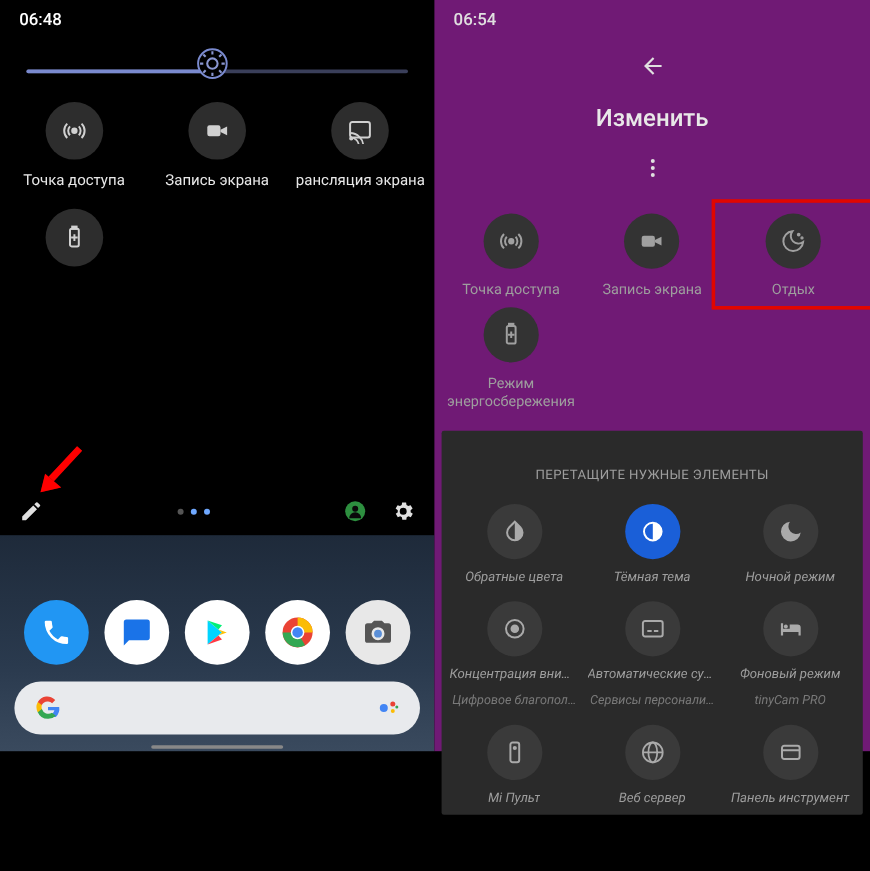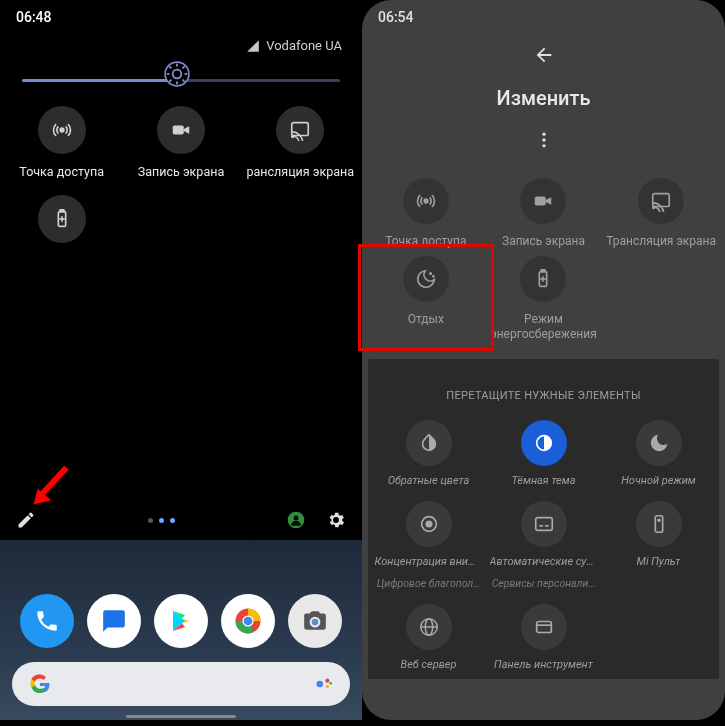--- a/index.html
+++ b/index.html
@@ -1,19 +1,19 @@
 <!DOCTYPE html>
 <html><head>
 <meta charset="utf-8">
 <style>
   * { margin: 0; padding: 0; box-sizing: border-box; }
   body { width: 725px; height: 726px; background: #000; font-family: -apple-system, Roboto, sans-serif; display: flex; overflow: hidden; }
-  .phone { position: relative; height: 720px; border-radius: 29px; }
+  .phone { position: relative; height: 626px; }
   .phone-left { width: 362px; background: #000; }
-  .phone-right { width: 363px; background: #404040; }
+  .phone-right { width: 363px; background: #701a75; }
 
   
   .status { height: 34px; display: flex; align-items: center; padding: 0 16px; color: #e0e0e0; font-size: 14px; font-weight: 500; }
   .phone-left .status { color: #ffffff; }
 
   
   .carrier-row { display: flex; justify-content: flex-end; align-items: center; gap: 6px; padding: 4px 20px 2px; color: #d0d0d0; font-size: 13px; }
   .signal-icon { width: 14px; height: 14px; }
   .slider-wrap { padding: 24px 22px 10px; position: relative; }
   .slider-track { height: 3px; background: #3a3f5a; border-radius: 2px; position: relative; }
@@ -64,26 +64,20 @@
   .ico { width: 22px; height: 22px; }
 </style>
 </head>
 <body>
 
 <div class="phone phone-left">
   <div class="status">
       <span>06:48</span>
     </div>
 
-  <div class="carrier-row">
-    <svg class="signal-icon" viewBox="0 0 24 24" fill="#c8c8c8">
-        <path d="M2 22h20V2L2 22z"></path>
-      </svg>
-    <span>Vodafone UA</span>
-  </div>
 
   <div class="slider-wrap">
     <div class="slider-track">
         <div class="slider-fill"></div>
       </div>
     <svg class="slider-thumb" viewBox="0 0 24 24">
       <circle cx="12" cy="12" r="11" fill="#000" stroke="#7a8acf" stroke-width="1.5"></circle>
       <circle cx="12" cy="12" r="4" fill="none" stroke="#8a96d0" stroke-width="1.6"></circle>
       <g stroke="#8a96d0" stroke-width="1.6">
           <line x1="12" y1="2.5" x2="12" y2="5"></line>
@@ -255,30 +249,20 @@
     </div>
     <div class="right-tile">
       <div class="right-circle">
           <svg class="ico" viewBox="0 0 24 24" fill="#a0a0a0">
             <rect x="3" y="7" width="12" height="10" rx="2"></rect>
             <path d="M15 11l6-3v8l-6-3z"></path>
           </svg>
         </div>
       <div class="right-label">Запись экрана</div>
     </div>
-    <div class="right-tile">
-      <div class="right-circle">
-          <svg class="ico" viewBox="0 0 24 24" fill="none" stroke="#a0a0a0" stroke-width="1.8">
-            <rect x="3" y="4" width="18" height="14" rx="2"></rect>
-            <path d="M3 18a8 8 0 018 8M3 14a12 12 0 0112 12"></path>
-            <circle cx="4" cy="19" r="1" fill="#a0a0a0"></circle>
-          </svg>
-        </div>
-      <div class="right-label">Трансляция экрана</div>
-    </div>
     <div class="right-tile highlight">
       <div class="right-circle">
           <svg class="ico" viewBox="0 0 24 24" fill="none" stroke="#a0a0a0" stroke-width="1.8">
             <path d="M21 12.8A9 9 0 1111.2 3a7 7 0 009.8 9.8z"></path>
             <circle cx="17" cy="6" r="0.8" fill="#a0a0a0"></circle>
             <circle cx="20" cy="9" r="0.6" fill="#a0a0a0"></circle>
           </svg>
         </div>
       <div class="right-label">Отдых</div>
     </div>
@@ -341,20 +325,30 @@
               <rect x="3" y="5" width="18" height="14" rx="2"></rect>
               <line x1="7" y1="14" x2="11" y2="14"></line>
               <line x1="13" y1="14" x2="17" y2="14"></line>
             </svg>
           </div>
         <div class="drag-label">Автоматические суб…</div>
         <div class="drag-sub">Сервисы персонали…</div>
       </div>
       <div class="drag-tile">
         <div class="drag-circle">
+            <svg class="ico" viewBox="0 0 24 24" fill="#aaa">
+              <path d="M3 7v11h2v-3h14v3h2V11a3 3 0 00-3-3h-7v4H5V7z"></path>
+              <circle cx="7.5" cy="10" r="1.8"></circle>
+            </svg>
+          </div>
+        <div class="drag-label">Фоновый режим</div>
+        <div class="drag-sub">tinyCam PRO</div>
+      </div>
+      <div class="drag-tile">
+        <div class="drag-circle">
             <svg class="ico" viewBox="0 0 24 24" fill="none" stroke="#aaa" stroke-width="1.8">
               <rect x="8" y="3" width="8" height="18" rx="2"></rect>
               <circle cx="12" cy="8" r="1" fill="#aaa"></circle>
             </svg>
           </div>
         <div class="drag-label">Mi Пульт</div>
       </div>
       <div class="drag-tile">
         <div class="drag-circle">
             <svg class="ico" viewBox="0 0 24 24" fill="none" stroke="#aaa" stroke-width="1.6">

